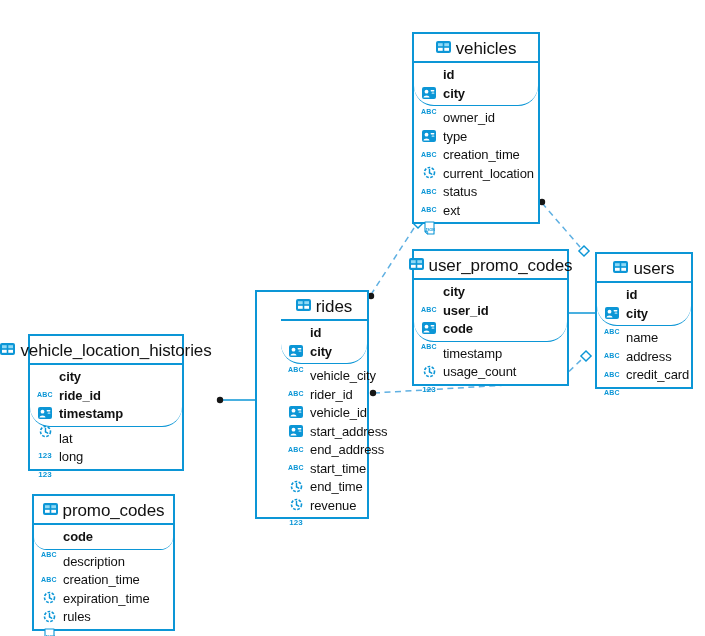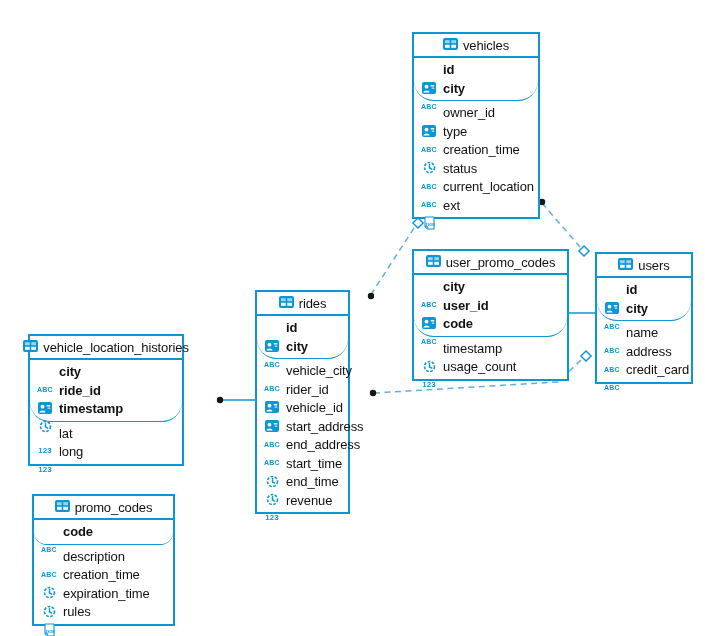--- a/index.html
+++ b/index.html
@@ -8,21 +8,21 @@
     font-family:"Liberation Sans","DejaVu Sans",sans-serif;
   }
   .links{position:absolute;left:0;top:0;width:705px;height:636px;pointer-events:none;}
   .table{
     position:absolute;background:#ffffff;border:2px solid #0c96d6;
     box-sizing:border-box;z-index:2;
   }
   .thead{
     display:flex;align-items:center;justify-content:center;gap:5px;
     padding:4px 6px 3px 6px;border-bottom:2px solid #0c96d6;
-    font-size:13px;color:#111;white-space:nowrap;letter-spacing:-0.1px;
+    font-size:17px;color:#111;white-space:nowrap;letter-spacing:-0.1px;
   }
   .tsec{padding:2.5px 0;border-radius:20px;}
   .tsec.pk{border-bottom:1px solid #0c96d6;}
   .row{
     display:flex;align-items:center;gap:5px;height:18.5px;
     padding:0 6px;font-size:13px;color:#111;white-space:nowrap;letter-spacing:-0.1px;
   }
   .row.bold .clabel{font-weight:700;}
   .cicon{
     width:18px;min-width:18px;display:inline-flex;align-items:flex-end;justify-content:center;margin-top:36px;
@@ -112,28 +112,28 @@
                 <path d="M6.5 6.9 L8.7 8.2" stroke="#0c96d6" stroke-width="1.4" stroke-linecap="round"></path>
               </svg>
             </span>
     <span class="clabel">creation_time</span>
   </div>
 
   <div class="row">
     <span class="cicon">
               <span class="txt-icon">ABC</span>
             </span>
+    <span class="clabel">current_location</span>
+  </div>
+
+  <div class="row">
+    <span class="cicon">
+              <span class="txt-icon">ABC</span>
+            </span>
     <span class="clabel">status</span>
-  </div>
-
-  <div class="row">
-    <span class="cicon">
-              <span class="txt-icon">ABC</span>
-            </span>
-    <span class="clabel">current_location</span>
   </div>
 
   <div class="row">
     <span class="cicon">
               <svg width="12" height="14" viewBox="0 0 12 14">
                 <path d="M2 1 H11 V13 H4.7 L2 10.5 Z" fill="#fff" stroke="#0c96d6" stroke-width="1.1" stroke-linejoin="round"></path>
                 <path d="M4.7 13 L2 10.5 H4.7 Z" fill="#cdeefb" stroke="#0c96d6" stroke-width="0.8" stroke-linejoin="round"></path>
                 <text x="7" y="9.6" font-size="3.6" font-weight="700" fill="#0c96d6" text-anchor="middle" font-family="Liberation Sans, sans-serif">JSON</text>
               </svg>
             </span>
@@ -251,21 +251,21 @@
 
   <div class="row">
     <span class="cicon">
               <span class="txt-icon">ABC</span>
             </span>
     <span class="clabel">credit_card</span>
   </div>
 </div>
   </div>
 
-  <div class="table" style="left: 255px; top: 290px; width: 95px;">
+  <div class="table" style="left: 255px; top: 290px; width: 114px; padding-left: 24px;">
     <div class="thead">
       <span class="ticon"><svg width="15" height="12" viewBox="0 0 15 12">
               <rect width="15" height="12" rx="2" fill="#0c96d6"></rect>
               <rect x="2" y="2.2" width="4.7" height="3" fill="#8fd9f6"></rect>
               <rect x="8.3" y="2.2" width="4.7" height="3" fill="#8fd9f6"></rect>
               <rect x="2" y="6.8" width="4.7" height="3" fill="#ffffff"></rect>
               <rect x="8.3" y="6.8" width="4.7" height="3" fill="#ffffff"></rect>
             </svg></span>
       <span class="tname">rides</span>
     </div>

